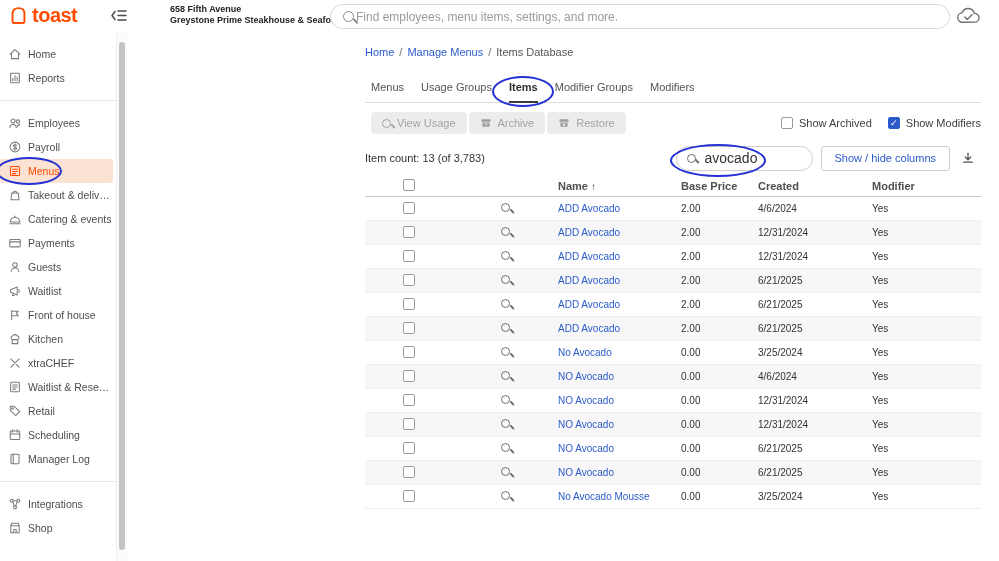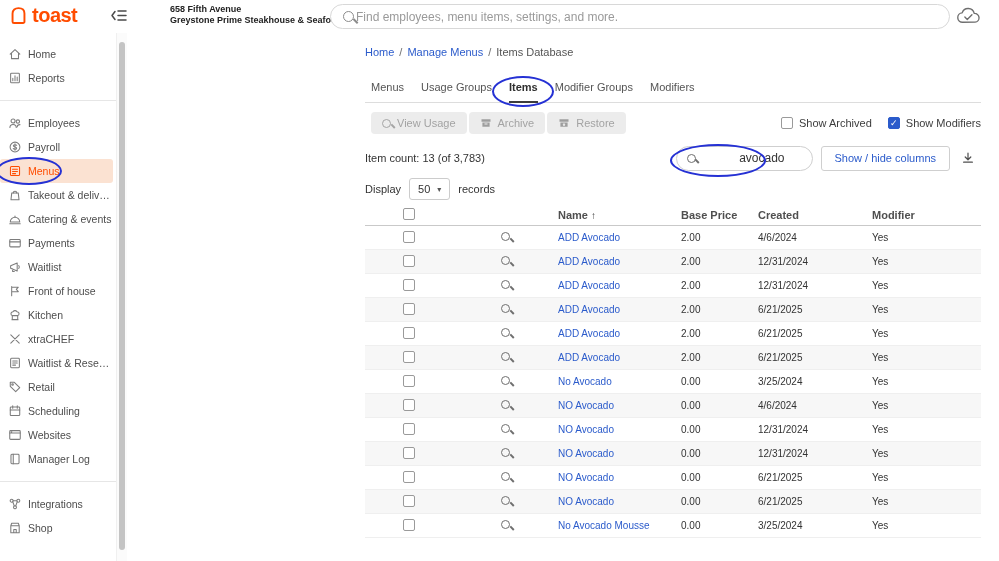--- a/index.html
+++ b/index.html
@@ -54,21 +54,21 @@
   .toolbar { display:flex; align-items:center; margin-top:9px; padding-left:6px; }
   .btn { height:22px; background:#ececec; color:#a3a3a3; font-size:11px; display:flex; align-items:center; gap:6px; padding:0 11px; margin-right:2px; border-radius:4px; border:none; font-family:inherit; cursor:pointer; }
   .spacer { flex:1; }
   .chk-label { display:flex; align-items:center; gap:6px; font-size:11px; color:#3c3c3c; margin-left:16px; cursor:pointer; }
   .cb { width:12px; height:12px; border:1px solid #9a9a9a; border-radius:2px; background:#fff; display:inline-flex; align-items:center; justify-content:center; flex:0 0 auto; cursor:pointer; }
   .cb.checked { background:#2b5bcb; border-color:#2b5bcb; color:#fff; font-size:9px; line-height:1; }
 
   .controls { display:flex; align-items:center; margin-top:11px; height:26px; }
   .item-count { font-size:11px; color:#333; }
   .search-pill { position:relative; width:137px; height:25px; border:1px solid #cfcfcf; border-radius:13px; display:flex; align-items:center; gap:7px; padding:0 10px; }
-  .search-pill input { border:none; outline:none; width:84px; font-size:12px; color:#333; font-family:inherit;text-align:right; }
+  .search-pill input { border:none; outline:none; width:84px; font-size:14px; color:#333; font-family:inherit; }
   .showhide-btn { margin-left:8px; height:25px; border:1px solid #cfcfcf; background:#fff; color:#2b5bcb; font-size:11px; padding:0 13px; border-radius:3px; font-family:inherit; cursor:pointer; }
   .download-btn { margin-left:11px; margin-right:6px; display:flex; cursor:pointer; }
   .dl { stroke:#4f4f4f; fill:none; stroke-width:1.4; stroke-linecap:round; stroke-linejoin:round; }
 
   .display-row { display:flex; align-items:center; gap:8px; margin-top:7px; font-size:11px; color:#333; }
   .pagesize { border:1px solid #ccc; border-radius:3px; height:22px; display:flex; align-items:center; gap:7px; padding:0 8px; cursor:pointer; }
   .pagesize .caret { font-size:8px; color:#555; }
 
   .table { margin-top:5px; }
   .thead, .trow { display:grid; grid-template-columns:96px 97px 123px 77px 114px 1fr; align-items:center; }
@@ -175,20 +175,27 @@
     </div>
     <div class="side-item">
       <svg class="sicon" viewBox="0 0 16 16">
           <rect x="2" y="4" width="12" height="8.4" rx="1"></rect>
           <path d="M2 6.7h12"></path>
         </svg>
       <span class="lbl">Payments</span>
     </div>
     <div class="side-item">
       <svg class="sicon" viewBox="0 0 16 16">
+          <circle cx="8" cy="5.6" r="2.5"></circle>
+          <path d="M3.6 13.4a4.4 4.4 0 0 1 8.8 0"></path>
+        </svg>
+      <span class="lbl">Guests</span>
+    </div>
+    <div class="side-item">
+      <svg class="sicon" viewBox="0 0 16 16">
           <path d="M3 6.5l7.5-3.1v9.2L3 9.5zM3 6.5v3M12.3 6.3a2.8 2.8 0 0 1 0 3.4M5.3 10v3.2h1.9"></path>
         </svg>
       <span class="lbl">Waitlist</span>
     </div>
     <div class="side-item">
       <svg class="sicon" viewBox="0 0 16 16">
           <path d="M4.2 2.8v10.6M4.2 3.6h7.6L9.5 6.2l2.3 2.6H4.2"></path>
         </svg>
       <span class="lbl">Front of house</span>
     </div>
@@ -217,27 +224,20 @@
           <circle cx="5.2" cy="5.2" r="0.9"></circle>
         </svg>
       <span class="lbl">Retail</span>
     </div>
     <div class="side-item">
       <svg class="sicon" viewBox="0 0 16 16">
           <rect x="2.6" y="3.4" width="10.8" height="9.8" rx="1"></rect>
           <path d="M5.4 2v2.8M10.6 2v2.8M2.6 6.8h10.8"></path>
         </svg>
       <span class="lbl">Scheduling</span>
-    </div>
-    <div class="side-item">
-      <svg class="sicon" viewBox="0 0 16 16">
-          <rect x="2" y="3" width="12" height="10" rx="1"></rect>
-          <path d="M2 5.8h12M3.8 4.4h.6"></path>
-        </svg>
-      <span class="lbl">Websites</span>
     </div>
     <div class="side-item">
       <svg class="sicon" viewBox="0 0 16 16">
           <rect x="3.4" y="2.6" width="9.2" height="10.8" rx="1"></rect>
           <path d="M6 2.6v10.8"></path>
         </svg>
       <span class="lbl">Manager Log</span>
     </div>
     <div class="side-divider"></div>
     <div class="side-item">
@@ -324,28 +324,20 @@
           <div class="annotation ann-avocado"></div>
         </div>
         <button class="showhide-btn">Show / hide columns</button>
         <span class="download-btn">
           <svg class="dl" width="14" height="14" viewBox="0 0 16 16">
               <path d="M8 2.5v7M4.8 6.8 8 10l3.2-3.2M3 12.8h10"></path>
             </svg>
         </span>
       </div>
 
-      <div class="display-row">
-        <span>Display</span>
-        <div class="pagesize">
-          <span>50</span>
-          <span class="caret">▾</span>
-        </div>
-        <span>records</span>
-      </div>
 
       <div class="table">
         <div class="thead">
           <span class="c-check"><span class="cb"></span></span>
           <span class="c-zoom"></span>
           <span class="hname">
             <span>Name</span>
             <span class="sort-arrow">↑</span>
           </span>
           <span>Base Price</span>

